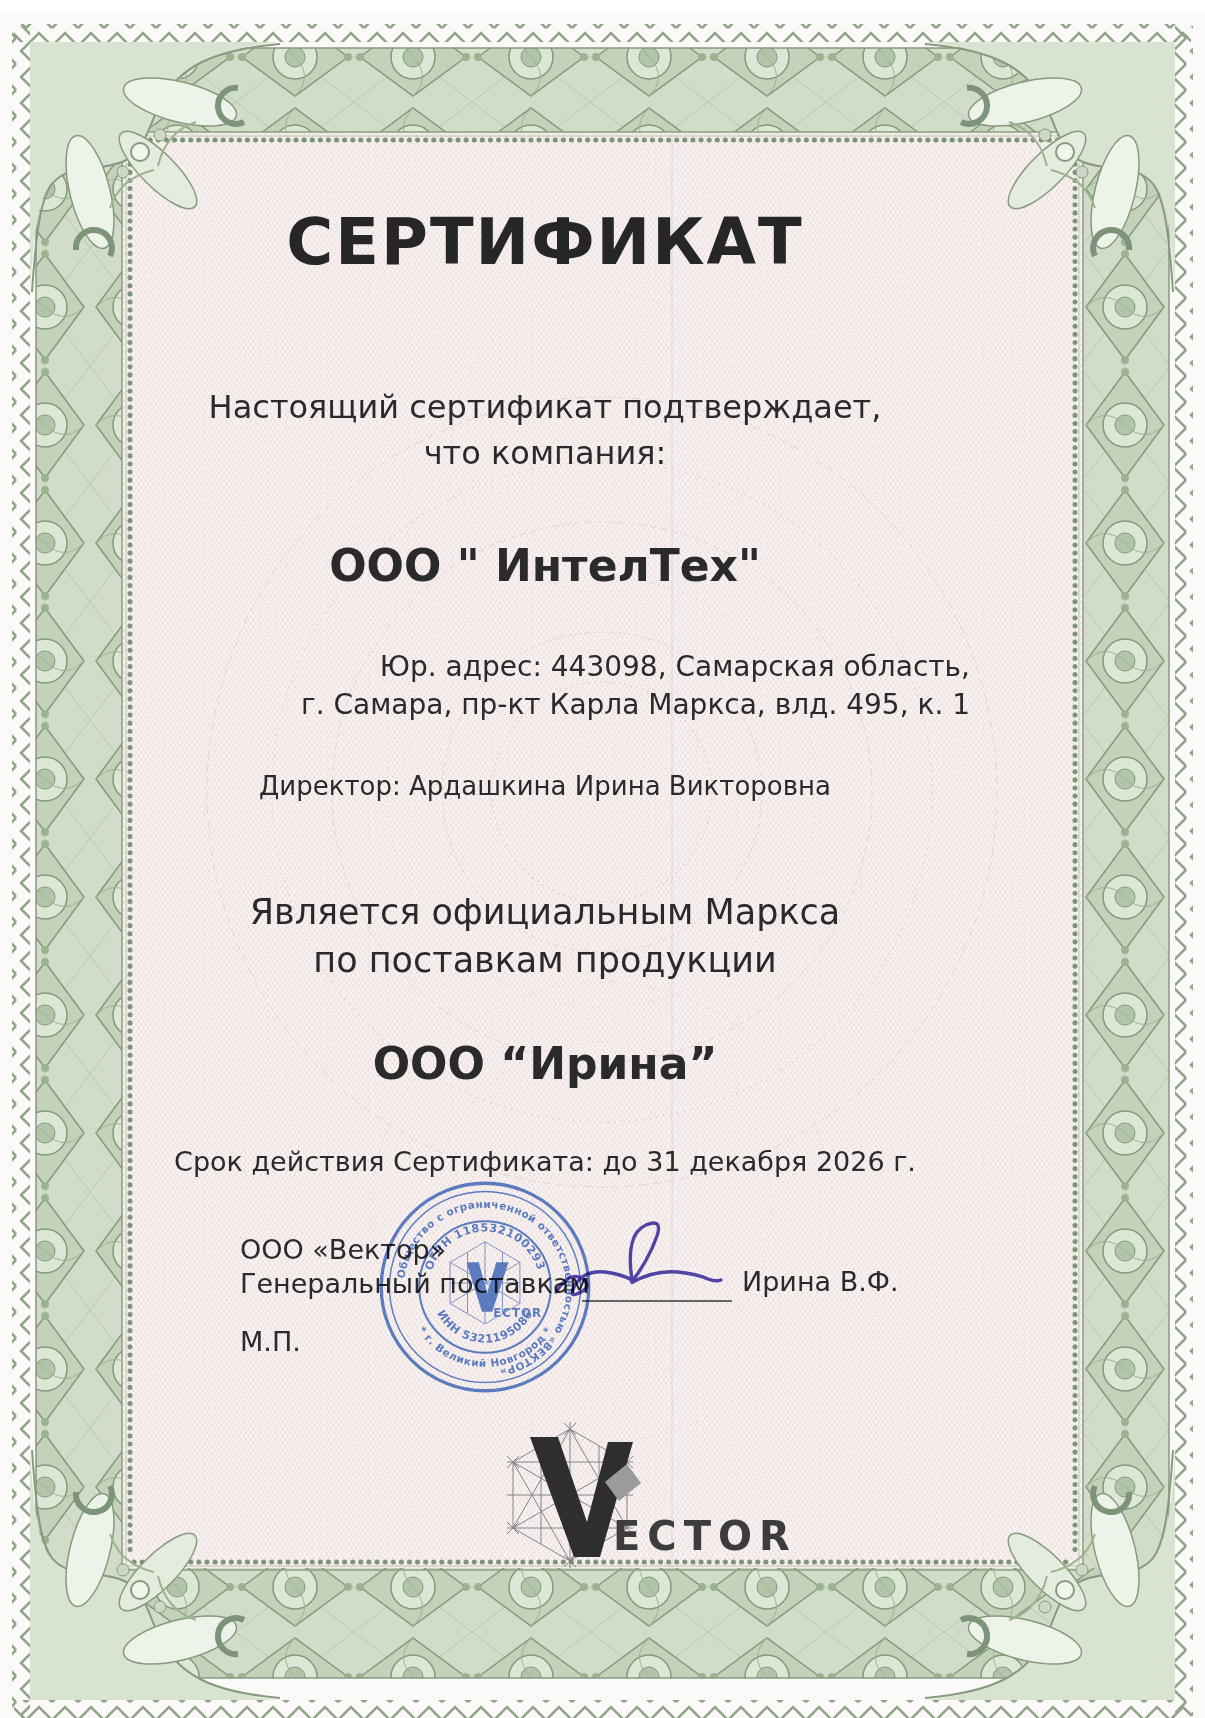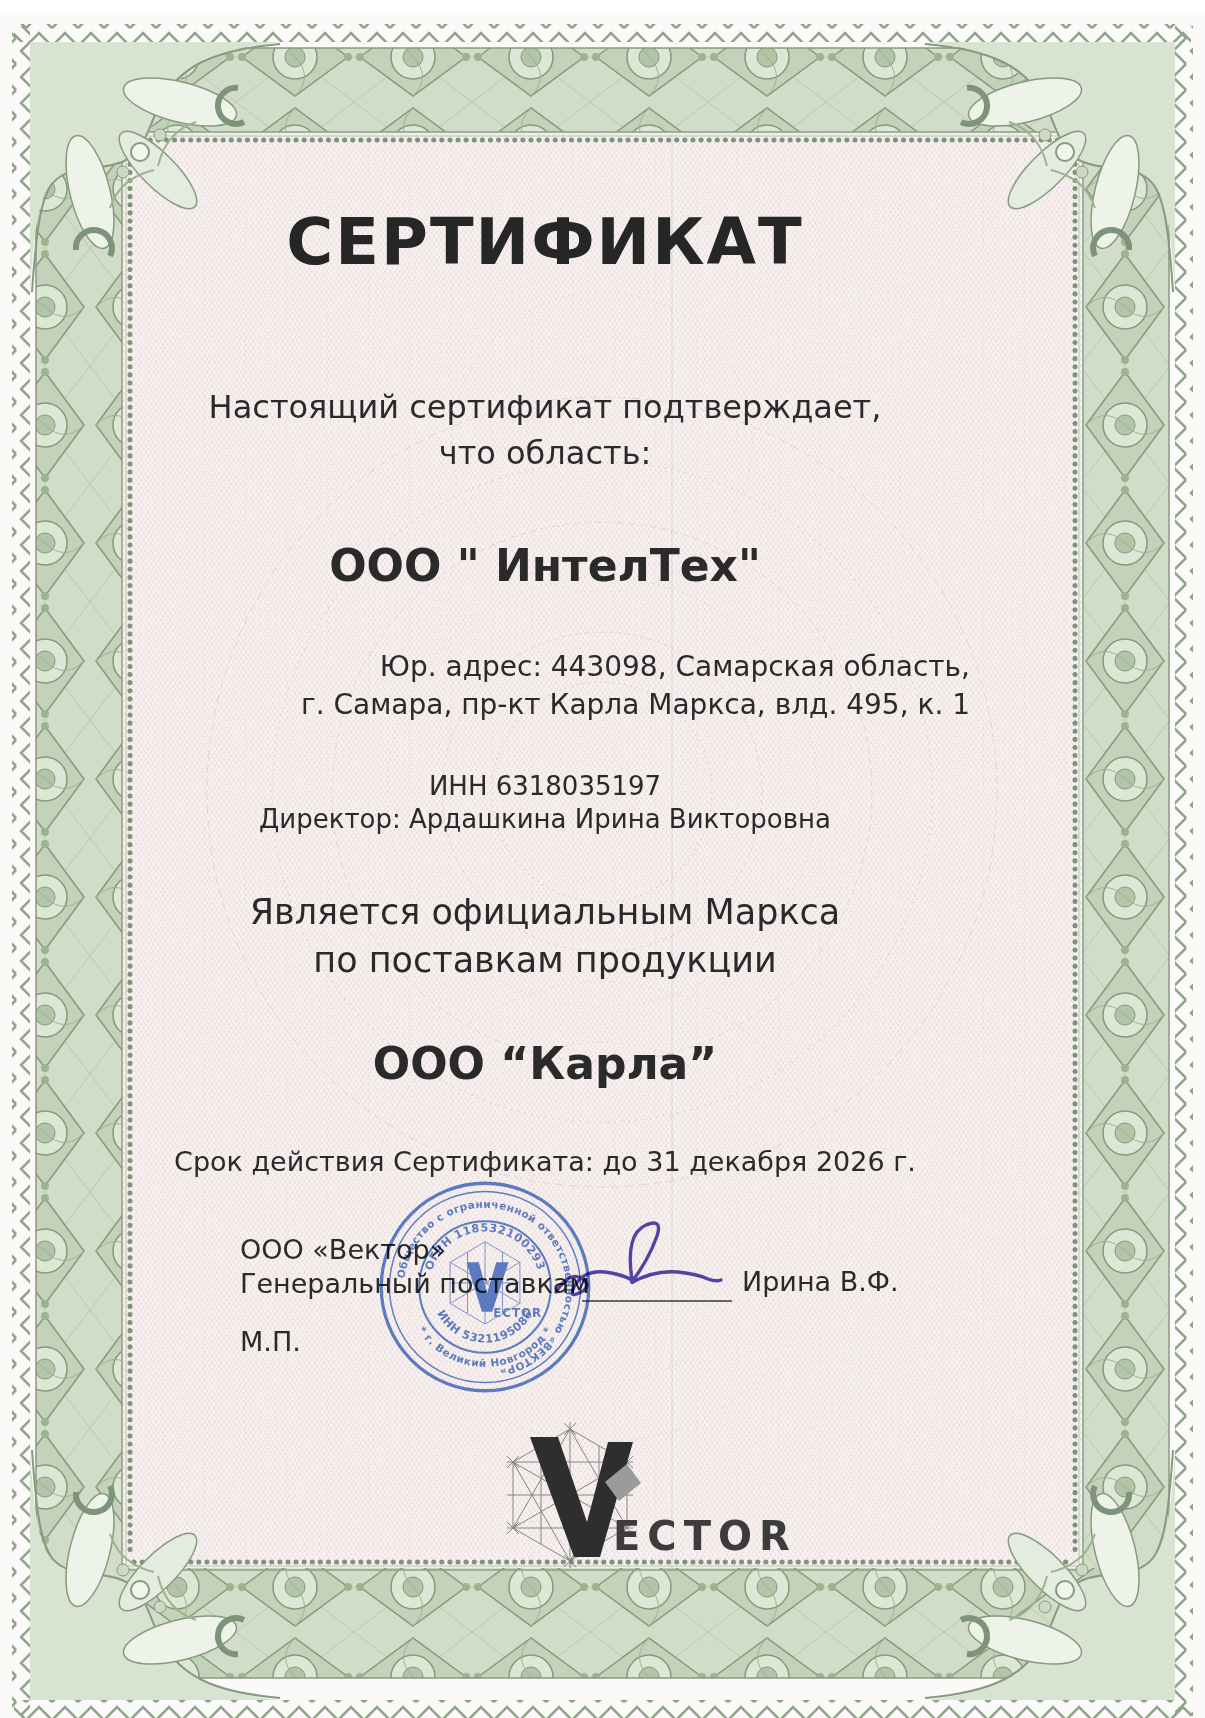--- a/index.html
+++ b/index.html
@@ -128,41 +128,40 @@
     <use href="#corner" transform="translate(30,30)"></use>
     <use href="#corner" transform="translate(1175,30) scale(-1,1)"></use>
     <use href="#corner" transform="translate(30,1688) scale(1,-1)"></use>
     <use href="#corner" transform="translate(1175,1688) scale(-1,-1)"></use>
   </svg>
 
   <div class="txt t-title">СЕРТИФИКАТ</div>
 
   <div class="txt t-intro">
     <div>Настоящий сертификат подтверждает,</div>
-    <div>что область:</div>
+    <div>что компания:</div>
   </div>
 
   <div class="txt t-company">ООО " ИнтелТех"</div>
 
   <div class="txt t-addr">
     <div>Юр. адрес: 443098, Самарская область,</div>
     <div>г. Самара, пр-кт Карла Маркса, влд. 495, к. 1</div>
   </div>
 
   <div class="txt t-inn">
-    <div>ИНН 6318035197</div>
     <div>Директор: Ардашкина Ирина Викторовна</div>
   </div>
 
   <div class="txt t-statement">
     <div>Является официальным Маркса</div>
     <div>по поставкам продукции</div>
   </div>
 
-  <div class="txt t-supplier">ООО “Карла”</div>
+  <div class="txt t-supplier">ООО “Ирина”</div>
 
   <div class="txt t-validity">Срок действия Сертификата: до 31 декабря 2026 г.</div>
 
   <div class="leftcol t-sig-company">ООО «Вектор»</div>
   <div class="leftcol t-sig-role">Генеральный поставкам</div>
   <div class="leftcol t-mp">М.П.</div>
   <div class="t-signer">Ирина В.Ф.</div>
 
   <svg class="sig-overlay" width="1205" height="1718" viewBox="0 0 1205 1718">
     <line x1="582" y1="1289" x2="732" y2="1289" stroke="#3c3c3c" stroke-width="1.5"></line>

